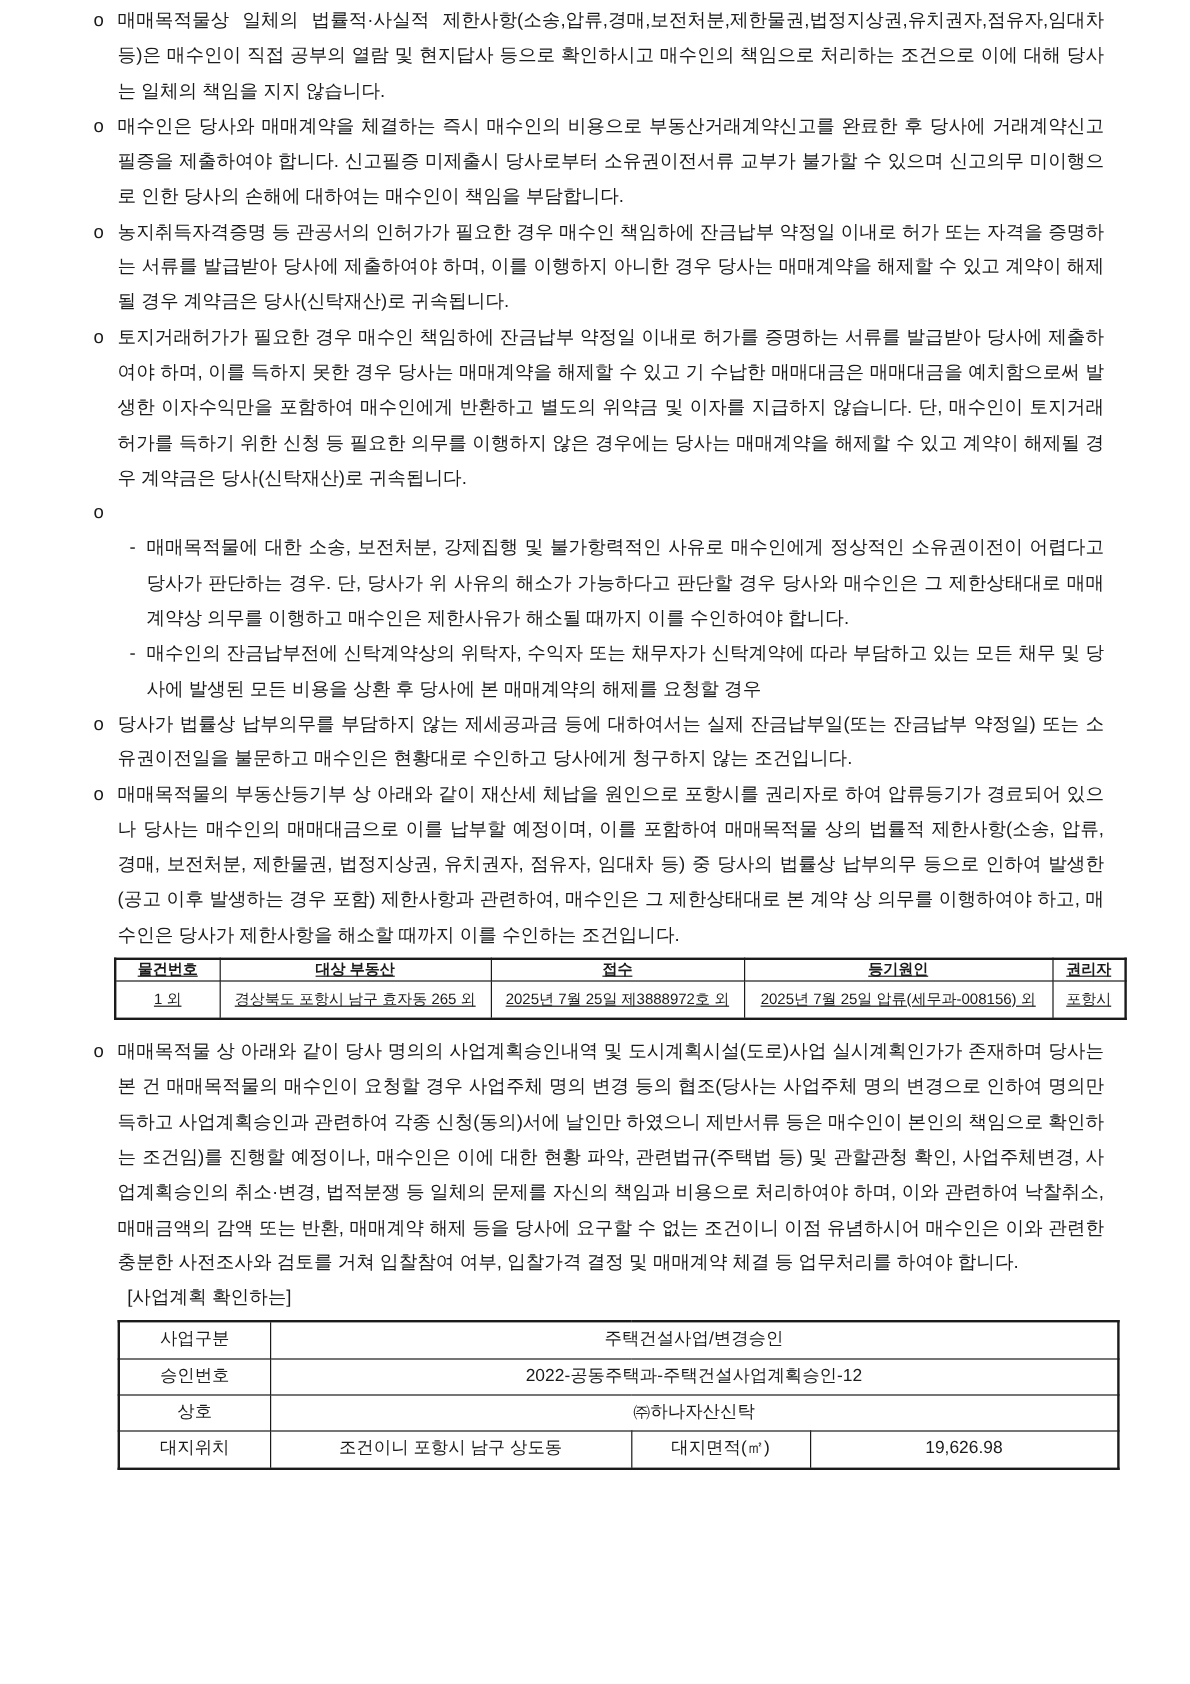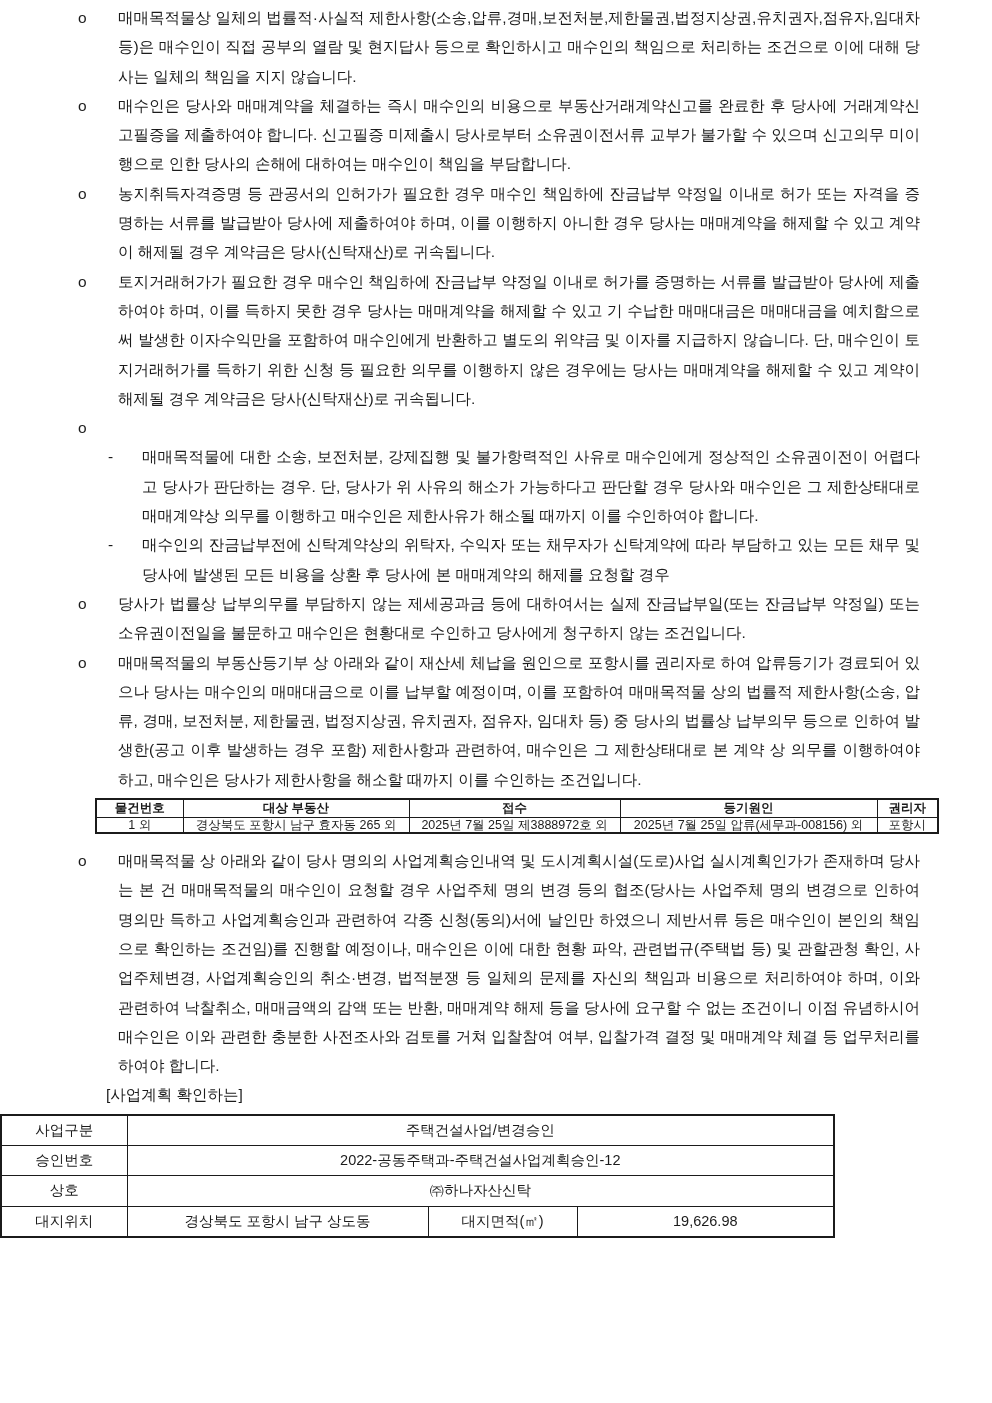--- a/index.html
+++ b/index.html
@@ -5,32 +5,32 @@
   * { margin:0; padding:0; box-sizing:border-box; }
   html,body { background:#ffffff; }
   .page {
     position:relative; width:992px; height:1403px; margin:0 auto;
     background:#ffffff; color:#1b1b1b; overflow:hidden;
     font-family:"Liberation Sans","DejaVu Sans",sans-serif;
     font-size:15.5px; line-height:29.3px; padding-top:3px;
   }
   .bullet { display:flex; align-items:flex-start; padding-left:78px; padding-right:72px; }
   .bullet .marker { flex:0 0 20px; width:20px; }
-  .btext { flex:1; text-align:justify; word-break:break-all;margin-left:20px; }
+  .btext { flex:1; text-align:justify; word-break:break-all; }
   .sub { display:flex; align-items:flex-start; padding-left:108px; padding-right:72px; }
   .sub .marker { flex:0 0 14px; width:14px; }
   .heading { margin:26px 0 0 58px; font-size:16.5px; font-weight:bold; line-height:29.3px; }
   .caption { margin-left:106px; line-height:29.3px; }
   table { border-collapse:collapse; table-layout:fixed; }
   .t1 { margin-left:95px; width:842px; margin-top:4px; font-size:12.5px; border:2px solid #1b1b1b; }
   .t1 th { font-weight:bold; height:18px; }
-  .t1 td { height:16px; }
+  .t1 td { height:32px; }
   .t1 th,.t1 td { border:1px solid #1b1b1b; text-align:center; padding:0 2px; line-height:1.15;
-                  white-space:nowrap; overflow:hidden; }
-  .t2 { width:833px; margin-top:4px; font-size:14.5px; border:2px solid #1b1b1b; }
+                  white-space:nowrap; overflow:hidden;text-decoration:underline; }
+  .t2 { margin-left:98px; width:833px; margin-top:4px; font-size:14.5px; border:2px solid #1b1b1b; }
   .t2 td { border:1px solid #1b1b1b; height:22px; text-align:center; padding:0 2px;
            white-space:nowrap; overflow:hidden; }
   .after-table { margin-top:12px; }
 </style>
 </head>
 <body>
 
 <div class="page">
 
   <div class="bullet">
@@ -122,20 +122,20 @@
       <tr>
         <td>승인번호</td>
         <td colspan="3">2022-공동주택과-주택건설사업계획승인-12</td>
       </tr>
       <tr>
         <td>상호</td>
         <td colspan="3">㈜하나자산신탁</td>
       </tr>
       <tr>
         <td>대지위치</td>
-        <td>경상북도 포항시 남구 상도동</td>
+        <td>조건이니 포항시 남구 상도동</td>
         <td>대지면적(㎡)</td>
         <td>19,626.98</td>
       </tr>
     </tbody>
   </table>
 
 </div>
 
 </body></html>

